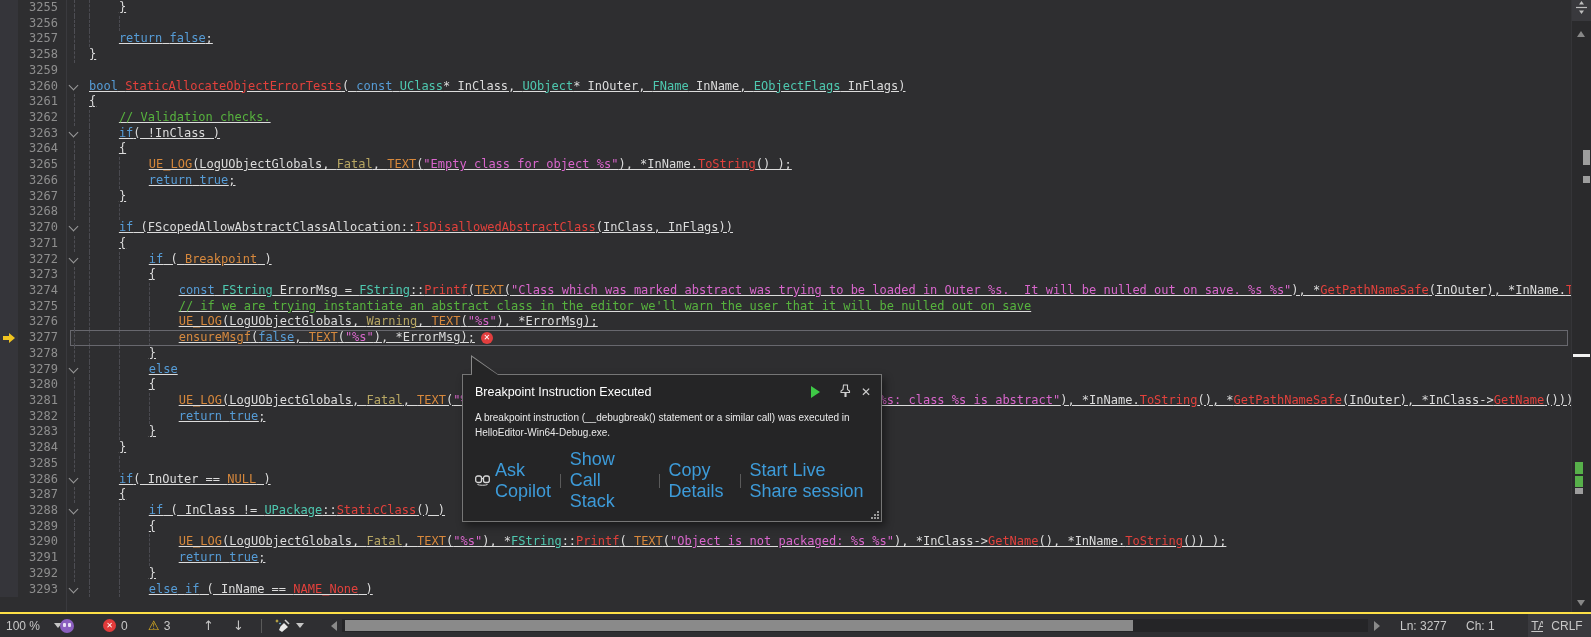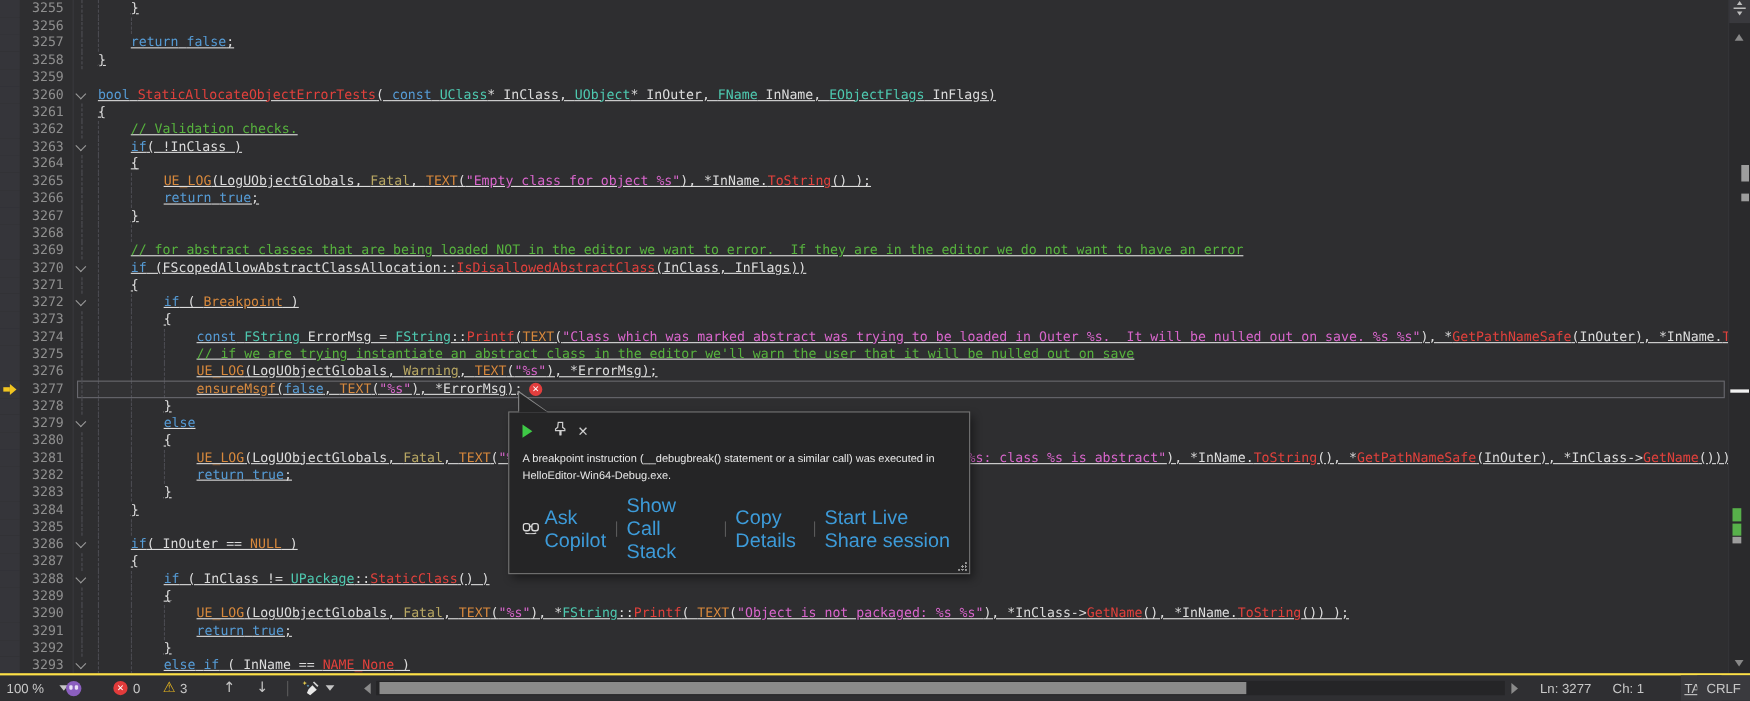--- a/index.html
+++ b/index.html
@@ -87,21 +87,20 @@
       <div class="line"><span class="glyph"></span><span class="lnum">3259</span><span class="outl"></span><span class="code"></span></div>
       <div class="line"><span class="glyph"></span><span class="lnum">3260</span><span class="outl chev"></span><span class="code"><span class="tk-kw">bool</span><span class="tk-pl"> </span><span class="tk-fn">StaticAllocateObjectErrorTests</span><span class="tk-pl">( </span><span class="tk-kw">const</span><span class="tk-pl"> </span><span class="tk-ty">UClass</span><span class="tk-pl">* InClass, </span><span class="tk-ty">UObject</span><span class="tk-pl">* InOuter, </span><span class="tk-ty">FName</span><span class="tk-pl"> InName, </span><span class="tk-ty">EObjectFlags</span><span class="tk-pl"> InFlags)</span></span></div>
       <div class="line"><span class="glyph"></span><span class="lnum">3261</span><span class="outl sc"></span><span class="code"><span class="tk-pl">{</span></span></div>
       <div class="line"><span class="glyph"></span><span class="lnum">3262</span><span class="outl sc"></span><span class="code"><span class="guide"></span><span class="tk-com">// Validation checks.</span></span></div>
       <div class="line"><span class="glyph"></span><span class="lnum">3263</span><span class="outl chev"></span><span class="code"><span class="guide"></span><span class="tk-kw">if</span><span class="tk-pl">( !InClass )</span></span></div>
       <div class="line"><span class="glyph"></span><span class="lnum">3264</span><span class="outl sc"></span><span class="code"><span class="guide"></span><span class="tk-pl">{</span></span></div>
       <div class="line"><span class="glyph"></span><span class="lnum">3265</span><span class="outl sc"></span><span class="code"><span class="guide"></span><span class="guide"></span><span class="tk-mac">UE_LOG</span><span class="tk-pl">(LogUObjectGlobals, </span><span class="tk-sev">Fatal</span><span class="tk-pl">, </span><span class="tk-mac">TEXT</span><span class="tk-pl">(</span><span class="tk-str">"Empty class for object %s"</span><span class="tk-pl">), *InName.</span><span class="tk-fn">ToString</span><span class="tk-pl">() );</span></span></div>
       <div class="line"><span class="glyph"></span><span class="lnum">3266</span><span class="outl sc"></span><span class="code"><span class="guide"></span><span class="guide"></span><span class="tk-kw">return</span><span class="tk-pl"> </span><span class="tk-kw">true</span><span class="tk-pl">;</span></span></div>
       <div class="line"><span class="glyph"></span><span class="lnum">3267</span><span class="outl sc"></span><span class="code"><span class="guide"></span><span class="tk-pl">}</span></span></div>
       <div class="line"><span class="glyph"></span><span class="lnum">3268</span><span class="outl sc"></span><span class="code"><span class="guide"></span><span class="guide"></span></span></div>
-      <div class="line"><span class="glyph"></span><span class="lnum">3269</span><span class="outl sc"></span><span class="code"><span class="guide"></span><span class="tk-com">// for abstract classes that are being loaded NOT in the editor we want to error.  If they are in the editor we do not want to have an error</span></span></div>
       <div class="line"><span class="glyph"></span><span class="lnum">3270</span><span class="outl chev"></span><span class="code"><span class="guide"></span><span class="tk-kw">if</span><span class="tk-pl"> (FScopedAllowAbstractClassAllocation::</span><span class="tk-fn">IsDisallowedAbstractClass</span><span class="tk-pl">(InClass, InFlags))</span></span></div>
       <div class="line"><span class="glyph"></span><span class="lnum">3271</span><span class="outl sc"></span><span class="code"><span class="guide"></span><span class="tk-pl">{</span></span></div>
       <div class="line"><span class="glyph"></span><span class="lnum">3272</span><span class="outl chev"></span><span class="code"><span class="guide"></span><span class="guide"></span><span class="tk-kw">if</span><span class="tk-pl"> ( </span><span class="tk-mac">Breakpoint</span><span class="tk-pl"> )</span></span></div>
       <div class="line"><span class="glyph"></span><span class="lnum">3273</span><span class="outl sc"></span><span class="code"><span class="guide"></span><span class="guide"></span><span class="tk-pl">{</span></span></div>
       <div class="line"><span class="glyph"></span><span class="lnum">3274</span><span class="outl sc"></span><span class="code"><span class="guide"></span><span class="guide"></span><span class="guide"></span><span class="tk-kw">const</span><span class="tk-pl"> </span><span class="tk-ty">FString</span><span class="tk-pl"> ErrorMsg = </span><span class="tk-ty">FString</span><span class="tk-pl">::</span><span class="tk-fn">Printf</span><span class="tk-pl">(</span><span class="tk-mac">TEXT</span><span class="tk-pl">(</span><span class="tk-str">"Class which was marked abstract was trying to be loaded in Outer %s.  It will be nulled out on save. %s %s"</span><span class="tk-pl">), *</span><span class="tk-fn">GetPathNameSafe</span><span class="tk-pl">(InOuter), *InName.</span><span class="tk-fn">ToString</span></span></div>
       <div class="line"><span class="glyph"></span><span class="lnum">3275</span><span class="outl sc"></span><span class="code"><span class="guide"></span><span class="guide"></span><span class="guide"></span><span class="tk-com">// if we are trying instantiate an abstract class in the editor we'll warn the user that it will be nulled out on save</span></span></div>
       <div class="line"><span class="glyph"></span><span class="lnum">3276</span><span class="outl sc"></span><span class="code"><span class="guide"></span><span class="guide"></span><span class="guide"></span><span class="tk-mac">UE_LOG</span><span class="tk-pl">(LogUObjectGlobals, </span><span class="tk-sev">Warning</span><span class="tk-pl">, </span><span class="tk-mac">TEXT</span><span class="tk-pl">(</span><span class="tk-str">"%s"</span><span class="tk-pl">), *ErrorMsg);</span></span></div>
       <div class="line cur"><i class="curbox"></i><span class="glyph"><i class="arr-t"></i><i class="arr-h"></i></span><span class="lnum">3277</span><span class="outl sc"></span><span class="code"><span class="guide"></span><span class="guide"></span><span class="guide"></span><span class="tk-mac">ensureMsgf</span><span class="tk-pl">(</span><span class="tk-kw">false</span><span class="tk-pl">, </span><span class="tk-mac">TEXT</span><span class="tk-pl">(</span><span class="tk-str">"%s"</span><span class="tk-pl">), *ErrorMsg);</span><span class="xbadge">✕</span></span></div>
       <div class="line"><span class="glyph"></span><span class="lnum">3278</span><span class="outl sc"></span><span class="code"><span class="guide"></span><span class="guide"></span><span class="tk-pl">}</span></span></div>
       <div class="line"><span class="glyph"></span><span class="lnum">3279</span><span class="outl chev"></span><span class="code"><span class="guide"></span><span class="guide"></span><span class="tk-kw">else</span></span></div>
@@ -119,20 +118,21 @@
       <div class="line"><span class="glyph"></span><span class="lnum">3291</span><span class="outl sc"></span><span class="code"><span class="guide"></span><span class="guide"></span><span class="guide"></span><span class="tk-kw">return</span><span class="tk-pl"> </span><span class="tk-kw">true</span><span class="tk-pl">;</span></span></div>
       <div class="line"><span class="glyph"></span><span class="lnum">3292</span><span class="outl sc"></span><span class="code"><span class="guide"></span><span class="guide"></span><span class="tk-pl">}</span></span></div>
       <div class="line"><span class="glyph"></span><span class="lnum">3293</span><span class="outl chev"></span><span class="code"><span class="guide"></span><span class="guide"></span><span class="tk-kw">else</span><span class="tk-pl"> </span><span class="tk-kw">if</span><span class="tk-pl"> ( InName == </span><span class="tk-fn">NAME_None</span><span class="tk-pl"> )</span></span></div>
     </div>
 </div>
 
 <div class="tailB"></div>
 <div class="tailF"></div>
 <div class="popup">
   <div class="p-head">
+    <span class="p-title">Breakpoint Instruction Executed</span>
     <span class="p-play"></span>
     <span class="p-pin">
       <svg width="11" height="13" viewBox="0 0 11 13">
           <path d="M3.5 1h4v4.5l2 1.5v1.5H6v4l-.5 1-.5-1v-4H1V7l2-1.5z" fill="none" stroke="#cfcfcf" stroke-width="1.1"></path>
         </svg>
     </span>
     <span class="p-close">✕</span>
   </div>
   <div class="p-body">A breakpoint instruction (__debugbreak() statement or a similar call) was executed in HelloEditor-Win64-Debug.exe.</div>
   <div class="p-actions">

